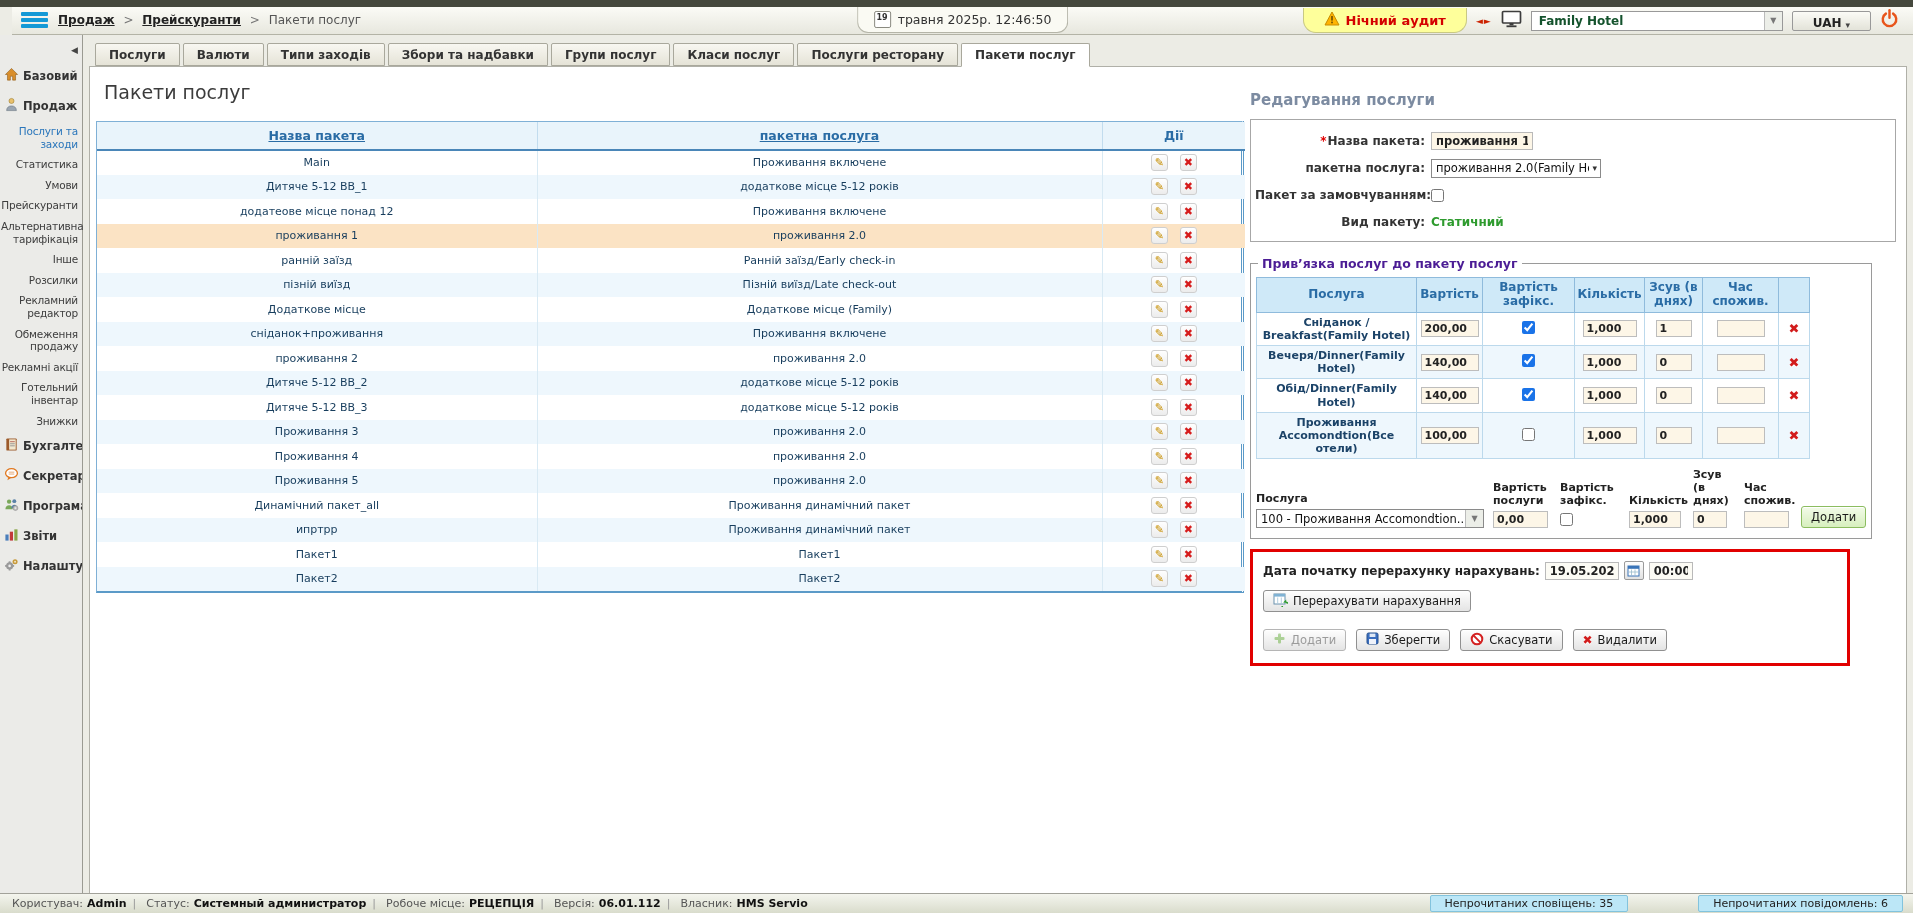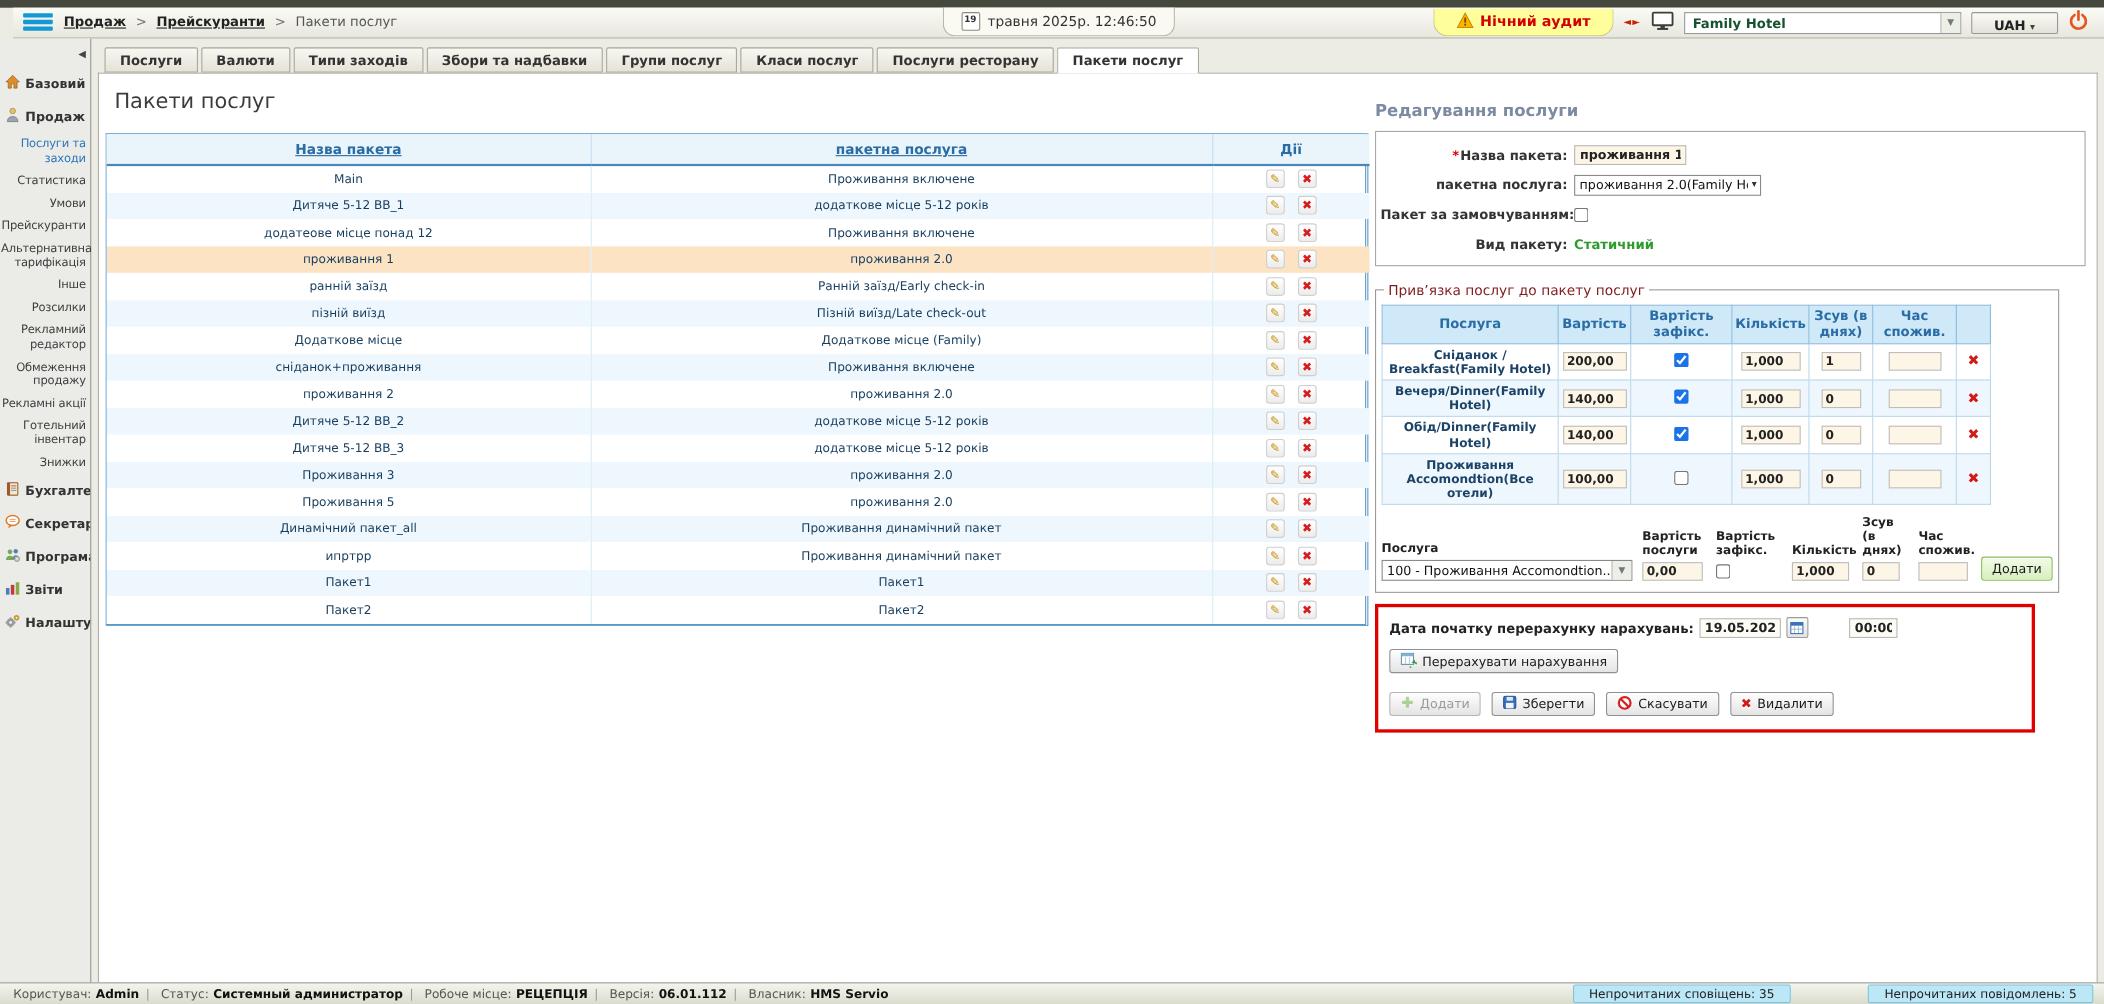--- a/index.html
+++ b/index.html
@@ -91,21 +91,21 @@
   .inp{height:18px;border:1px solid #b9b9b9;background:#fdf6e7;font-size:11.5px;font-weight:bold;
       color:#222;padding:0 4px;font-family:inherit;}
   .sel{height:19px;border:1px solid #8a8a8a;background:#fff;display:flex;align-items:center;cursor:pointer;}
   .sel .sel-val{flex:1;font-size:11.5px;color:#111;padding:0 4px;white-space:nowrap;overflow:hidden;}
   .sel .sel-chev{padding:0 3px;font-size:9px;color:#333;}
   .green-val{font-size:12px;font-weight:bold;color:#2e9b2e;}
   input[type=checkbox]{width:13px;height:13px;accent-color:#1a73e8;margin:0;}
 
   
   fieldset.binding{margin:14px 0 0 0;width:575px;border:1px solid #9a9a9a;padding:6px 5px 10px 5px;}
-  fieldset.binding legend{font-size:12.5px;font-weight:normal;color:#7f1d1d;padding:0 4px;margin-left:2px;}
+  fieldset.binding legend{font-size:12.5px;font-weight:bold;color:#4c1d95;padding:0 4px;margin-left:2px;}
   table.bind{border-collapse:collapse;table-layout:fixed;width:553px;border:1px solid #6fa7cf;}
   table.bind th{background:#cfe9f8;color:#2a6ca5;font-size:12px;line-height:1.15;padding:3px 2px;
       border:1px solid #8fbbdc;text-align:center;}
   table.bind td{padding:3px 2px;border:1px solid #bcd9ec;text-align:center;font-size:11px;}
   table.bind tr:nth-child(even) td{background:#eef7fd;}
   .svc-name{font-size:11.5px;font-weight:bold;color:#1c4368;line-height:1.2;}
   .binp{height:17px;border:1px solid #bdbdbd;background:#fdf6e7;font-size:11px;font-weight:bold;
       color:#222;padding:0 3px;font-family:inherit;}
   .xdel{font-size:13px;font-weight:bold;color:#d21c1c;cursor:pointer;text-shadow:0 1px 0 #fff;}
 
@@ -409,20 +409,29 @@
                 <td>Дитяче 5-12 BB_3</td>
                 <td>додаткове місце 5-12 років</td>
                 <td><span class="chip">
                     <span class="pen">✎</span>
                   </span><span class="chip">
                     <span class="xx">✖</span>
                   </span></td>
               </tr>
               <tr>
                 <td>Проживання 3</td>
+                <td>проживання 2.0</td>
+                <td><span class="chip">
+                    <span class="pen">✎</span>
+                  </span><span class="chip">
+                    <span class="xx">✖</span>
+                  </span></td>
+              </tr>
+              <tr>
+                <td>Проживання 4</td>
                 <td>проживання 2.0</td>
                 <td><span class="chip">
                     <span class="pen">✎</span>
                   </span><span class="chip">
                     <span class="xx">✖</span>
                   </span></td>
               </tr>
               <tr>
                 <td>Проживання 5</td>
                 <td>проживання 2.0</td>
@@ -604,21 +613,21 @@
             <input class="inp" style="width: 74px; background: rgb(252, 251, 244);" value="19.05.2025">
             <span class="mini-btn">
               <svg width="13" height="13" viewBox="0 0 13 13">
                   <rect x="1" y="2" width="11" height="10" fill="#fff" stroke="#3a74b8" stroke-width="1"></rect>
                   <rect x="1" y="2" width="11" height="2.8" fill="#3a74b8"></rect>
                   <line x1="4.5" y1="5.5" x2="4.5" y2="11.5" stroke="#9bc" stroke-width=".8"></line>
                   <line x1="8" y1="5.5" x2="8" y2="11.5" stroke="#9bc" stroke-width=".8"></line>
                   <line x1="1.5" y1="8" x2="11.5" y2="8" stroke="#9bc" stroke-width=".8"></line>
                 </svg>
             </span>
-            <input class="inp" style="width: 44px; background: rgb(252, 251, 244); margin-left: 32px;" value="00:00">
+            <input class="inp" style="width: 44px; background: rgb(252, 251, 244);" value="00:00">
           </div>
           <div class="recalc-row">
             <button class="btn">
               <span>
                 <svg width="15" height="14" viewBox="0 0 15 14">
                     <rect x="1" y="1" width="11" height="10" fill="#fff" stroke="#6a92ae" stroke-width="1"></rect>
                     <rect x="1" y="1" width="11" height="2.6" fill="#7fb2d4"></rect>
                     <line x1="4.7" y1="4.5" x2="4.7" y2="10.5" stroke="#aac9dd" stroke-width=".9"></line>
                     <line x1="8.3" y1="4.5" x2="8.3" y2="10.5" stroke="#aac9dd" stroke-width=".9"></line>
                     <path d="M9.2 13 a3.6 3.6 0 1 0 3.6-3.6" fill="none" stroke="#2e9b2e" stroke-width="1.6"></path>
@@ -676,15 +685,15 @@
     <span class="sb-sep">|</span>
     <span class="sb-label">Робоче місце:</span>
     <span class="sb-val">РЕЦЕПЦІЯ</span>
     <span class="sb-sep">|</span>
     <span class="sb-label">Версія:</span>
     <span class="sb-val">06.01.112</span>
     <span class="sb-sep">|</span>
     <span class="sb-label">Власник:</span>
     <span class="sb-val">HMS Servio</span>
     <span class="badge first">Непрочитаних сповіщень: 35</span>
-    <span class="badge second">Непрочитаних повідомлень: 5</span>
+    <span class="badge second">Непрочитаних повідомлень: 6</span>
   </div>
 </div>
 
 </body></html>

